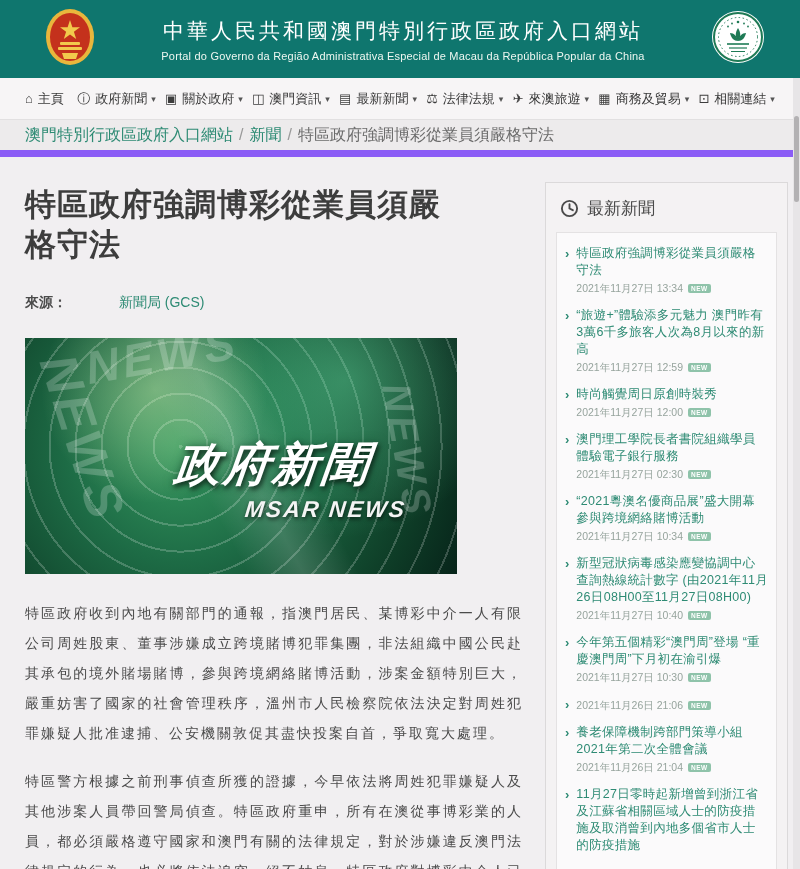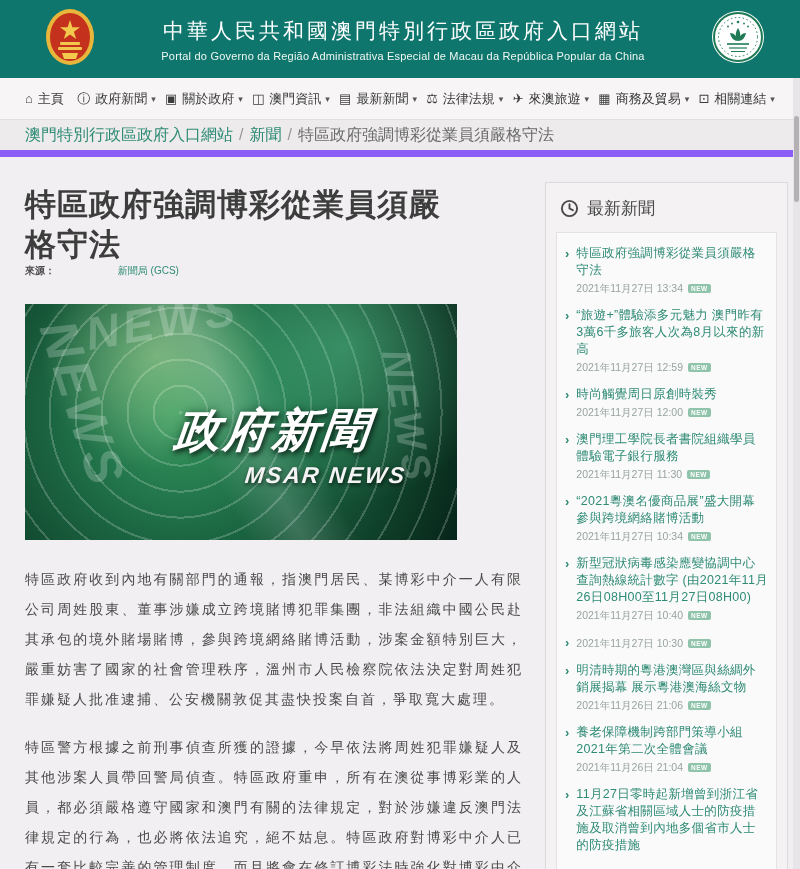--- a/index.html
+++ b/index.html
@@ -30,21 +30,21 @@
   .crumb {
     height:37px; background:#edebec; border-bottom:7px solid #8b5cf6;
     display:flex; align-items:center; padding:0 25px; font-size:16px; color:#6b6b6b;
   }
   .crumb a { color:#2e8b74; text-decoration:none; }
   .crumb .sep { margin:0 6px; color:#999; }
   
   .content { position:relative; height:711px; }
   .article { position:absolute; left:25px; top:28px; width:500px; }
   .a-title { font-size:31px; font-weight:bold; color:#3d3d3d; line-height:1.28; letter-spacing:1px; width:434px; }
-  .meta { font-size:10px; color:#555; }
+  .meta { margin-top:30px; font-size:14px; color:#555; }
   .meta .row { margin-bottom:11px; }
   .meta .lab { display:inline-block; width:90px; font-weight:bold; color:#4c4c4c; }
   .meta a { color:#2e8b74; text-decoration:none; }
   
   .news-image {
     position:relative; margin-top:26px; width:432px; height:236px; overflow:hidden;
     background:
       radial-gradient(circle at 30% 22%, rgba(236,255,190,0.40), rgba(0,0,0,0) 32%),
       radial-gradient(circle at 74% 18%, rgba(110,230,170,0.40), rgba(0,0,0,0) 42%),
       linear-gradient(62deg, rgba(0,0,0,0) 40%, rgba(255,255,255,0.16) 50%, rgba(0,0,0,0) 60%),
@@ -241,21 +241,21 @@
           <div>
             <a href="#">時尚觸覺周日原創時裝秀</a>
             <div class="sb-date"><span>2021年11月27日 12:00</span><span class="badge-new">NEW</span></div>
           </div>
         </div>
 
         <div class="sb-item">
           <span class="chev">›</span>
           <div>
             <a href="#">澳門理工學院長者書院組織學員體驗電子銀行服務</a>
-            <div class="sb-date"><span>2021年11月27日 11:30</span><span class="badge-new">NEW</span></div>
+            <div class="sb-date"><span>2021年11月27日 02:30</span><span class="badge-new">NEW</span></div>
           </div>
         </div>
 
         <div class="sb-item">
           <span class="chev">›</span>
           <div>
             <a href="#">“2021粵澳名優商品展”盛大開幕 參與跨境網絡賭博活動</a>
             <div class="sb-date"><span>2021年11月27日 10:34</span><span class="badge-new">NEW</span></div>
           </div>
         </div>
@@ -264,28 +264,28 @@
           <span class="chev">›</span>
           <div>
             <a href="#">新型冠狀病毒感染應變協調中心查詢熱線統計數字 (由2021年11月26日08H00至11月27日08H00)</a>
             <div class="sb-date"><span>2021年11月27日 10:40</span><span class="badge-new">NEW</span></div>
           </div>
         </div>
 
         <div class="sb-item">
           <span class="chev">›</span>
           <div>
+            <a href="#">今年第五個精彩“澳門周”登場 “重慶澳門周”下月初在渝引爆</a>
             <div class="sb-date"><span>2021年11月27日 10:30</span><span class="badge-new">NEW</span></div>
           </div>
         </div>
 
         <div class="sb-item">
           <span class="chev">›</span>
           <div>
-            <a href="#">明清時期的粵港澳灣區與絲綢外銷展揭幕 展示粵港澳海絲文物</a>
             <div class="sb-date"><span>2021年11月26日 21:06</span><span class="badge-new">NEW</span></div>
           </div>
         </div>
 
         <div class="sb-item">
           <span class="chev">›</span>
           <div>
             <a href="#">養老保障機制跨部門策導小組2021年第二次全體會議</a>
             <div class="sb-date"><span>2021年11月26日 21:04</span><span class="badge-new">NEW</span></div>
           </div>

